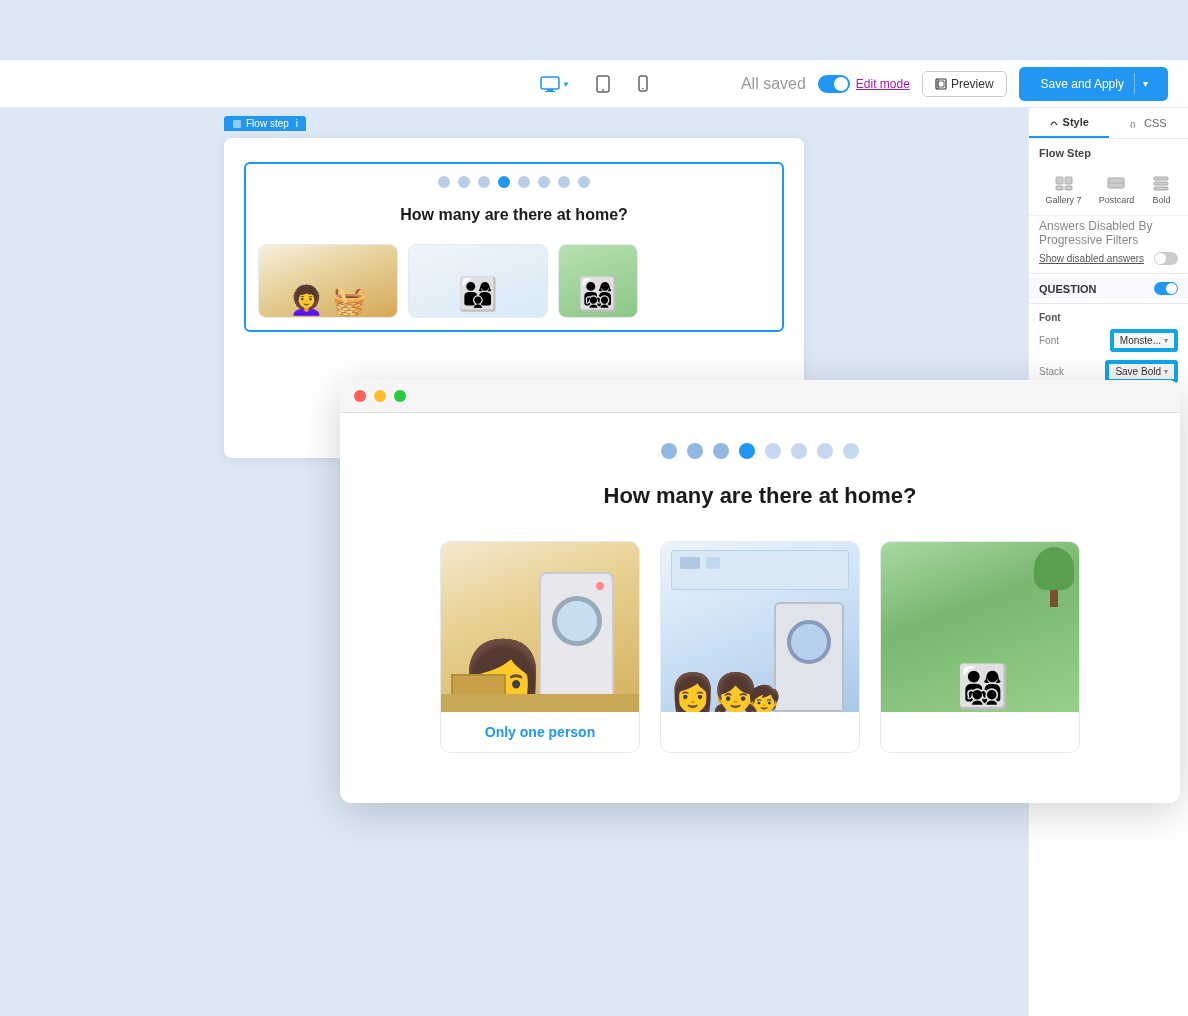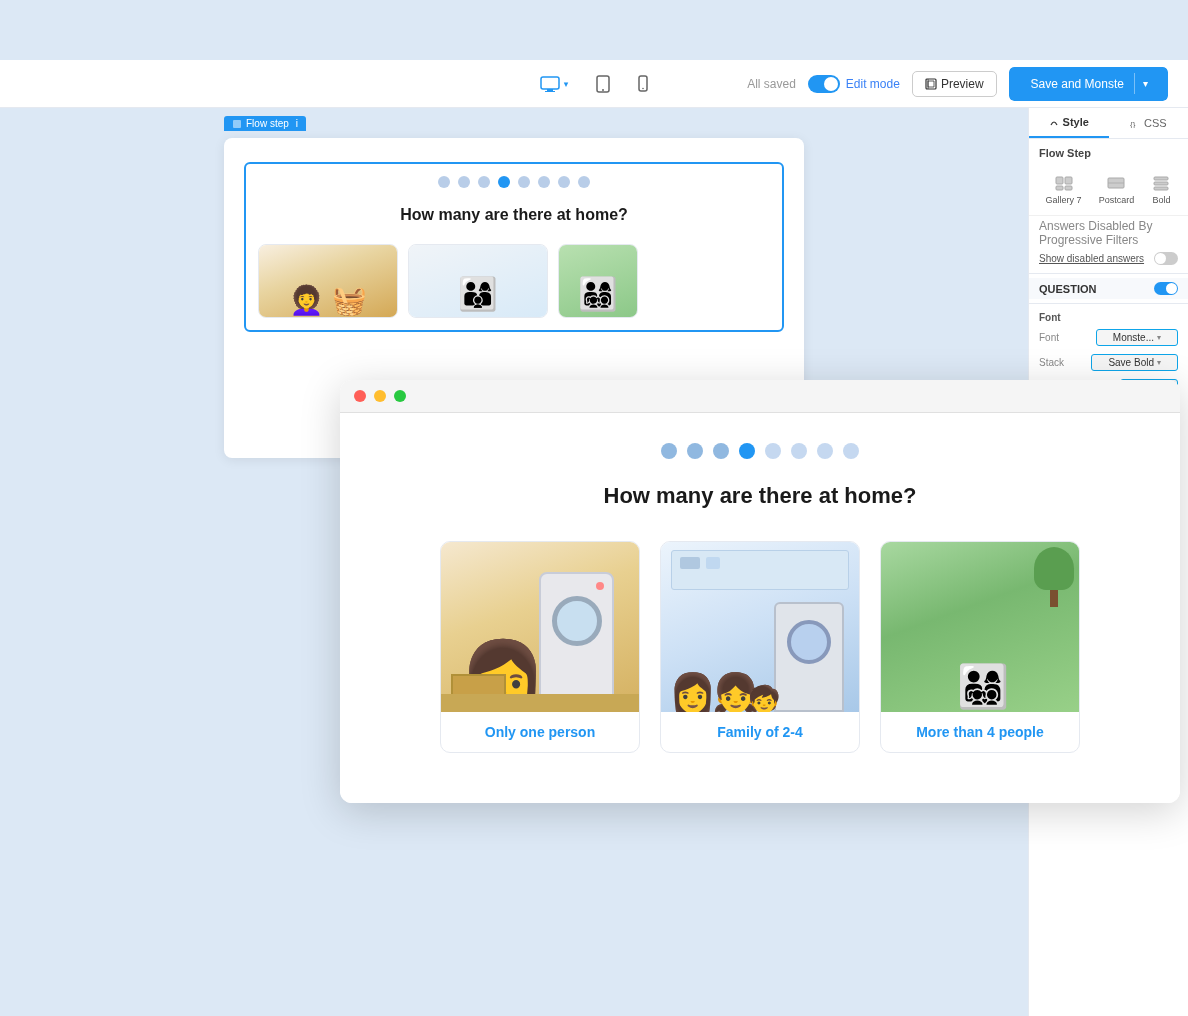--- a/index.html
+++ b/index.html
@@ -42,29 +42,30 @@
     }
     .device-btn.active { color: #2196f3; }
     .toolbar-right {
       position: absolute;
       right: 20px;
       display: flex;
       align-items: center;
       gap: 12px;
     }
     .all-saved {
-      font-size: 12px;
+      font-size: 16px;
       color: #999;
     }
     .edit-mode-toggle {
       display: flex;
       align-items: center;
       gap: 6px;
       font-size: 12px;
-      color: #3b82f6;
+      color: #a21caf;
+      text-decoration: underline;
     }
     .toggle-switch {
       width: 32px;
       height: 18px;
       background: #2196f3;
       border-radius: 9px;
       position: relative;
     }
     .toggle-knob {
       position: absolute;
@@ -202,23 +203,23 @@
       display: flex;
       justify-content: space-between;
       align-items: center;
       padding: 4px 10px;
       font-size: 10px;
     }
     .panel-row-label { color: #888; }
     .panel-row-value {
       color: #333;
       background: #f5f5f5;
-      border: 1px solid #0ea5e9;
+      border: 4px solid #0ea5e9;
       border-radius: 3px;
-      padding: 2px 16px;
+      padding: 2px 6px;
       font-size: 10px;
       display: flex; align-items: center; gap: 3px;
     }
     .chevron { font-size: 8px; color: #888; }
     .section-divider {
       height: 1px;
       background: #e5e9f0;
       margin: 4px 0;
     }
     .font-section-title {
@@ -477,21 +478,21 @@
     <button class="preview-btn">
       <svg width="12" height="12" viewBox="0 0 12 12">
           <rect x="1" y="1" width="10" height="10" rx="1" fill="none" stroke="currentColor" stroke-width="1.2"></rect>
           <path d="M3 3 L9 3 L9 9 L3 9 Z" fill="none" stroke="currentColor" stroke-width="0.8"></path>
           <path d="M3 1 L3 11" stroke="currentColor" stroke-width="0.8"></path>
         </svg>
       <span>Preview</span>
     </button>
     <div style="display:flex;align-items:stretch;border-radius:5px;overflow:hidden;">
       <button class="save-apply-btn">
-        <span class="save-apply-main">Save and Monste</span>
+        <span class="save-apply-main">Save and Apply</span>
         <span class="save-apply-arrow">▾</span>
       </button>
     </div>
   </div>
 </div>
 
 <div class="right-panel">
   <div class="panel-tabs">
     <div class="panel-tab active">
       <svg width="10" height="10" viewBox="0 0 10 10">
@@ -678,32 +679,30 @@
 
             <div style="position:absolute;right:15px;bottom:0;width:70px;height:110px;background:#e0e4ea;border-radius:6px 6px 0 0;border:2px solid #b8c0cc;">
               <div style="position:absolute;top:16px;left:50%;transform:translateX(-50%);width:44px;height:44px;border-radius:50%;border:4px solid #8899bb;background:#b8d0ee;"></div>
             </div>
 
             <div style="font-size:38px;position:absolute;left:8px;bottom:0;line-height:1;letter-spacing:-4px;">👩👧</div>
 
             <div style="font-size:26px;position:absolute;right:78px;bottom:0;line-height:1;">🧒</div>
           </div>
         </div>
-        <div class="preview-card-label">Family of 2-4</div>
       </div>
 
       <div class="preview-card">
         <div class="preview-card-img-wrap">
           <div style="width:100%;height:100%;background:linear-gradient(160deg,#a8d8a0 0%,#78b870 40%,#98d088 100%);position:relative;display:flex;align-items:flex-end;justify-content:center;padding-bottom:4px;">
 
             <div style="position:absolute;top:5px;right:10px;width:30px;height:60px;display:flex;flex-direction:column;align-items:center;">
               <div style="width:40px;height:50px;background:#5a9e50;border-radius:50% 50% 30% 30%;"></div>
               <div style="width:8px;height:20px;background:#7a5030;"></div>
             </div>
 
             <div style="font-size:42px;line-height:1;letter-spacing:-8px;text-align:center;">👨‍👩‍👧‍👦</div>
           </div>
         </div>
-        <div class="preview-card-label">More than 4 people</div>
       </div>
     </div>
   </div>
 </div>
 
 </body></html>

